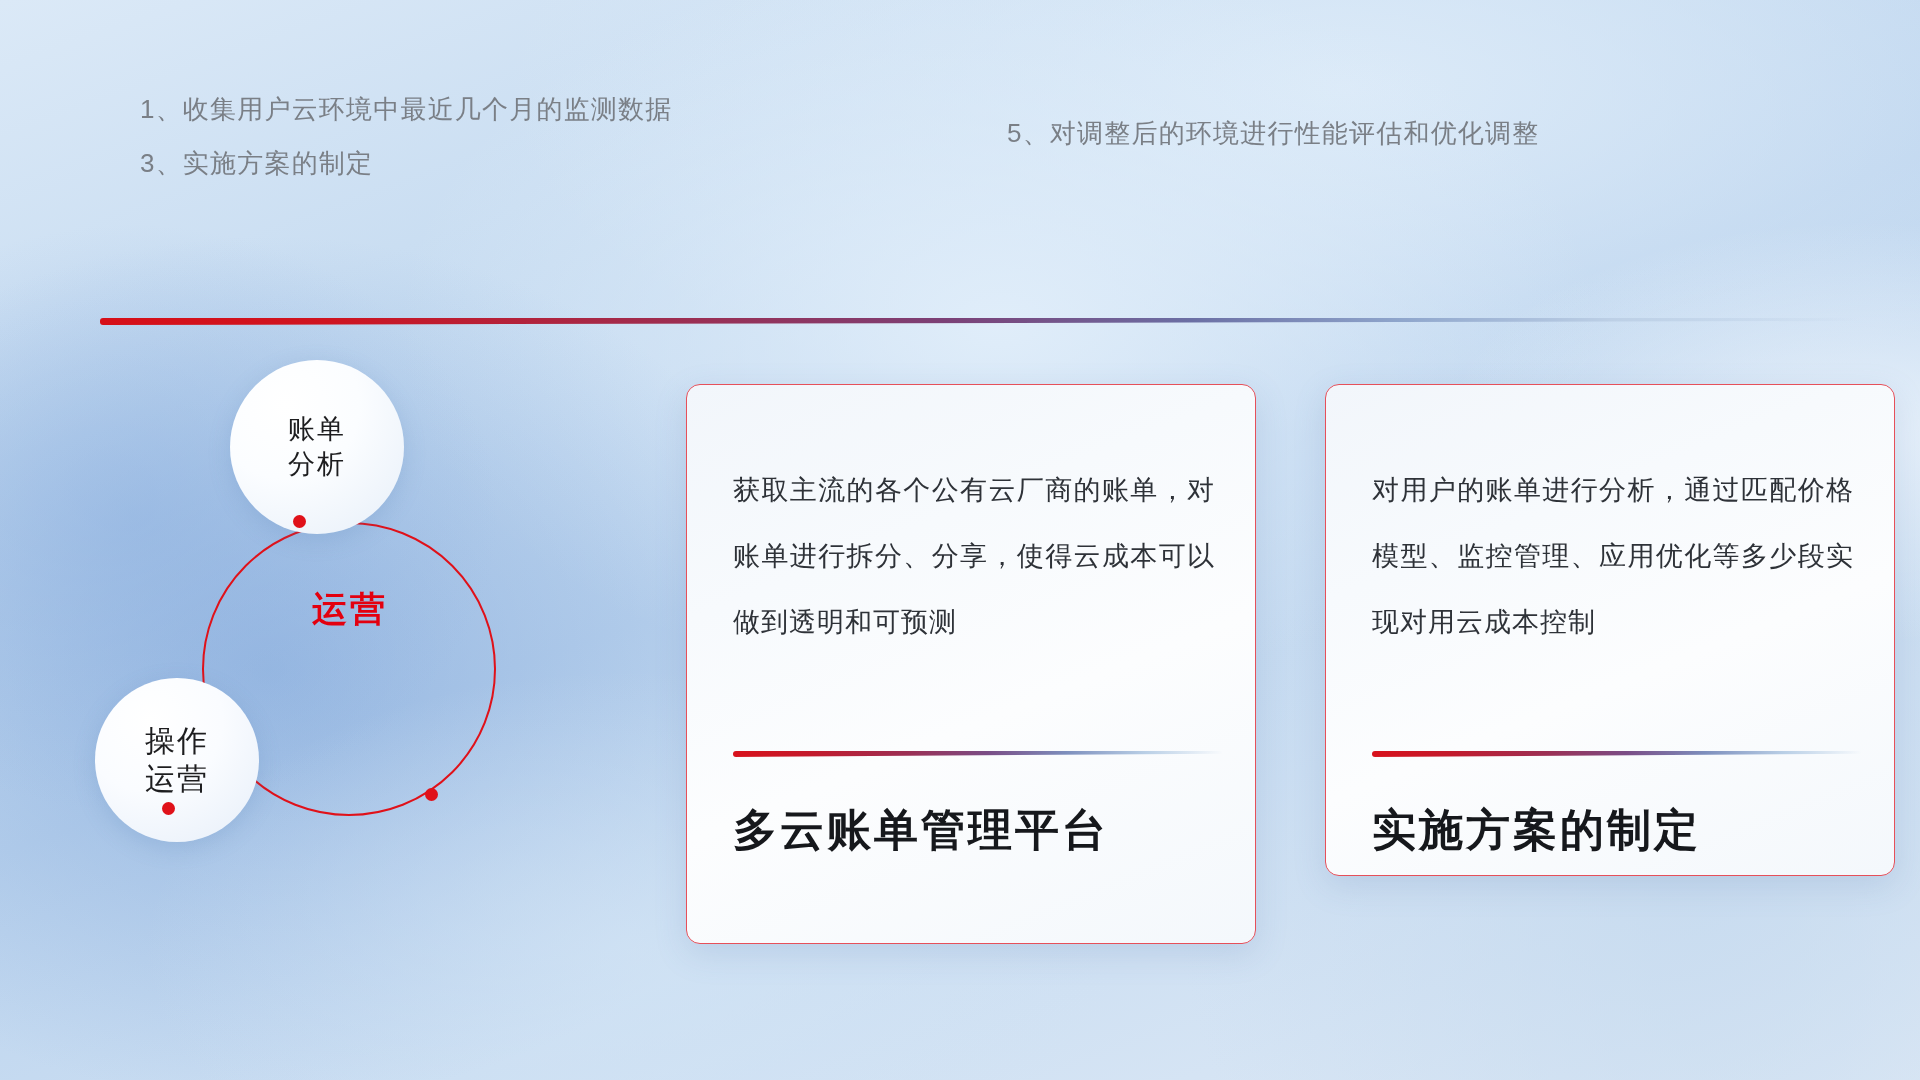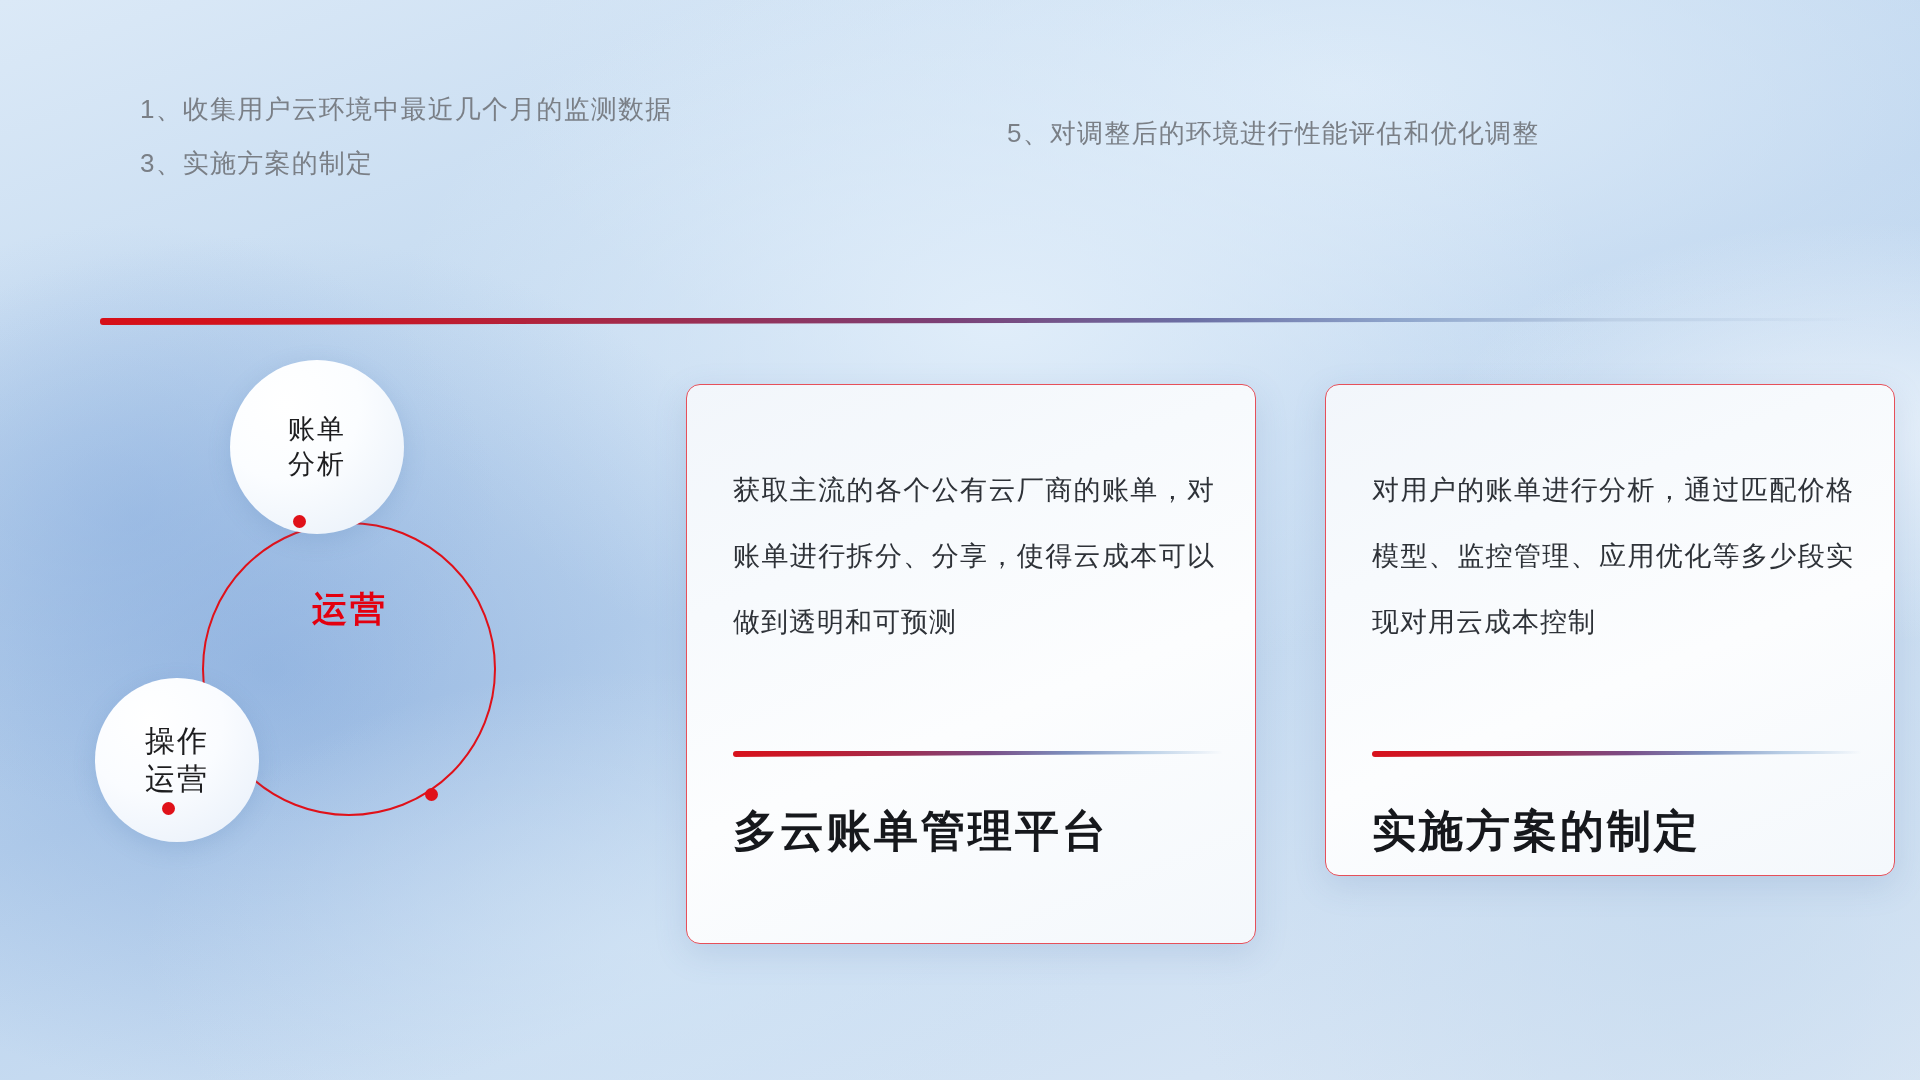--- a/index.html
+++ b/index.html
@@ -157,20 +157,21 @@
     border-radius:3px;
   }
   .card-title {
     position:absolute;
     left:46px; top:420px;
     font-size:44px;
     font-weight:800;
     color:#16181c;
     letter-spacing:3px;
     line-height:1.2;
+    font-family:Liberation Serif, serif;
   }
 </style>
 </head>
 <body>
 
 <div id="bg"></div>
 <div id="bg2"></div>
 
 <div class="bullets" id="bullets-left">
   <div class="bullet-line">1、收集用户云环境中最近几个月的监测数据</div>

